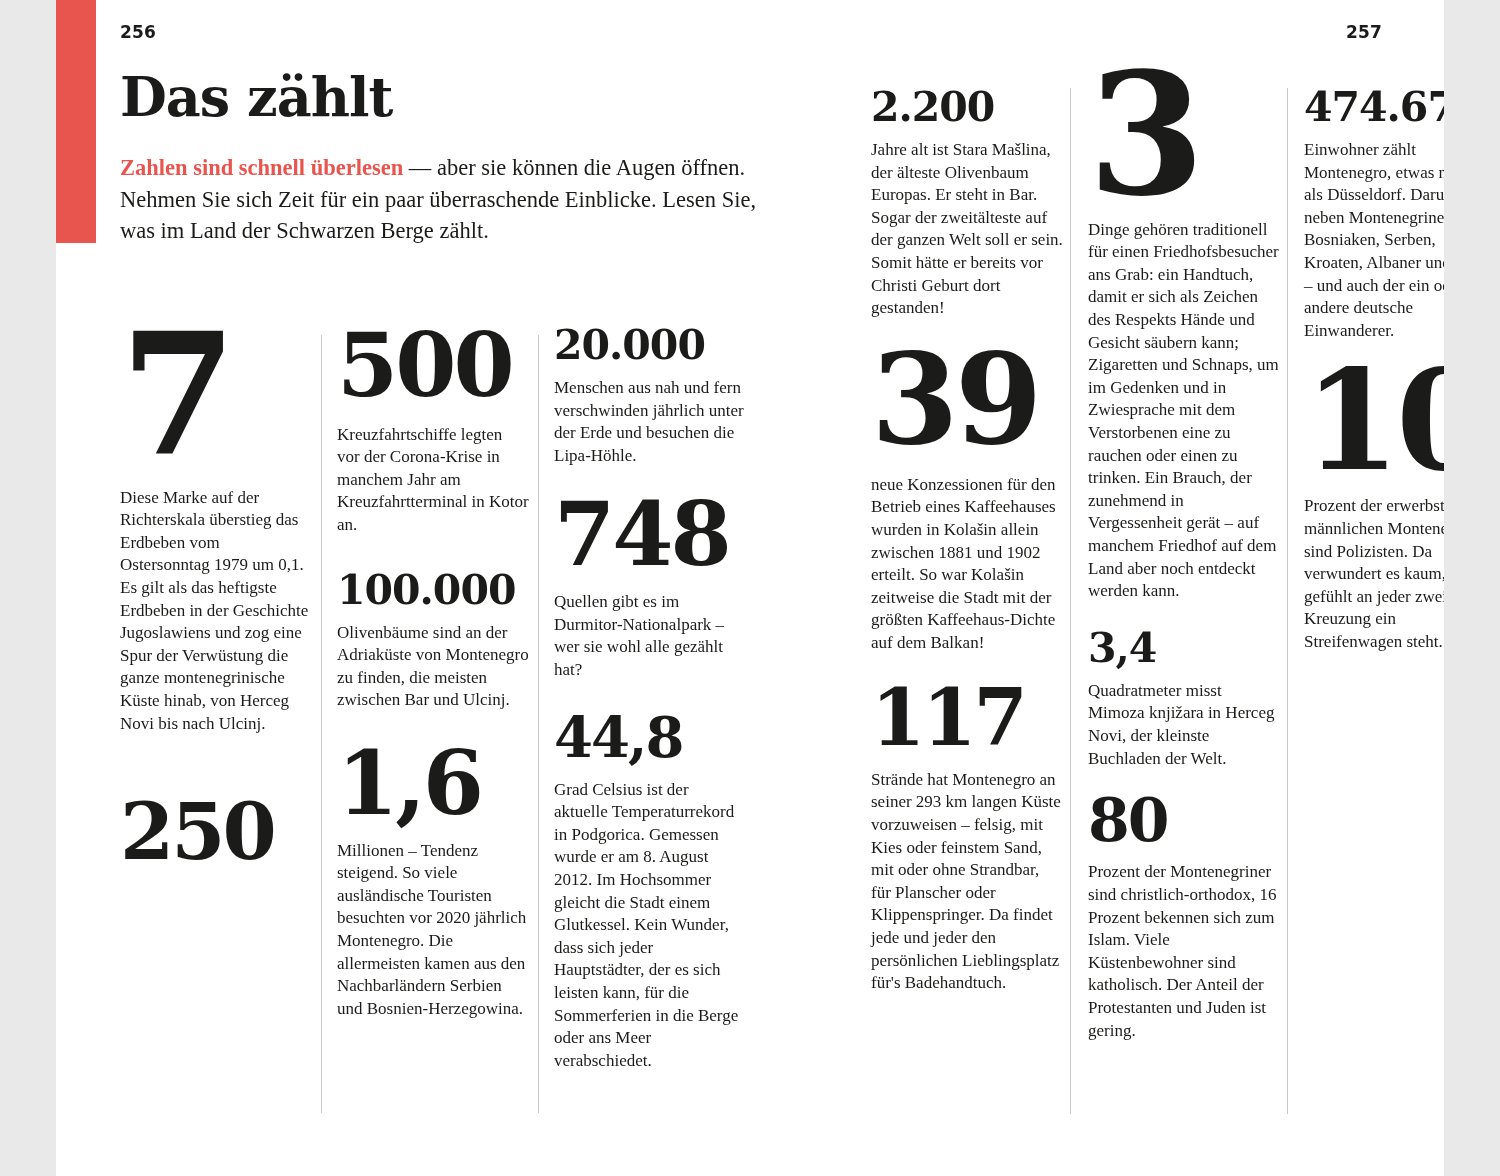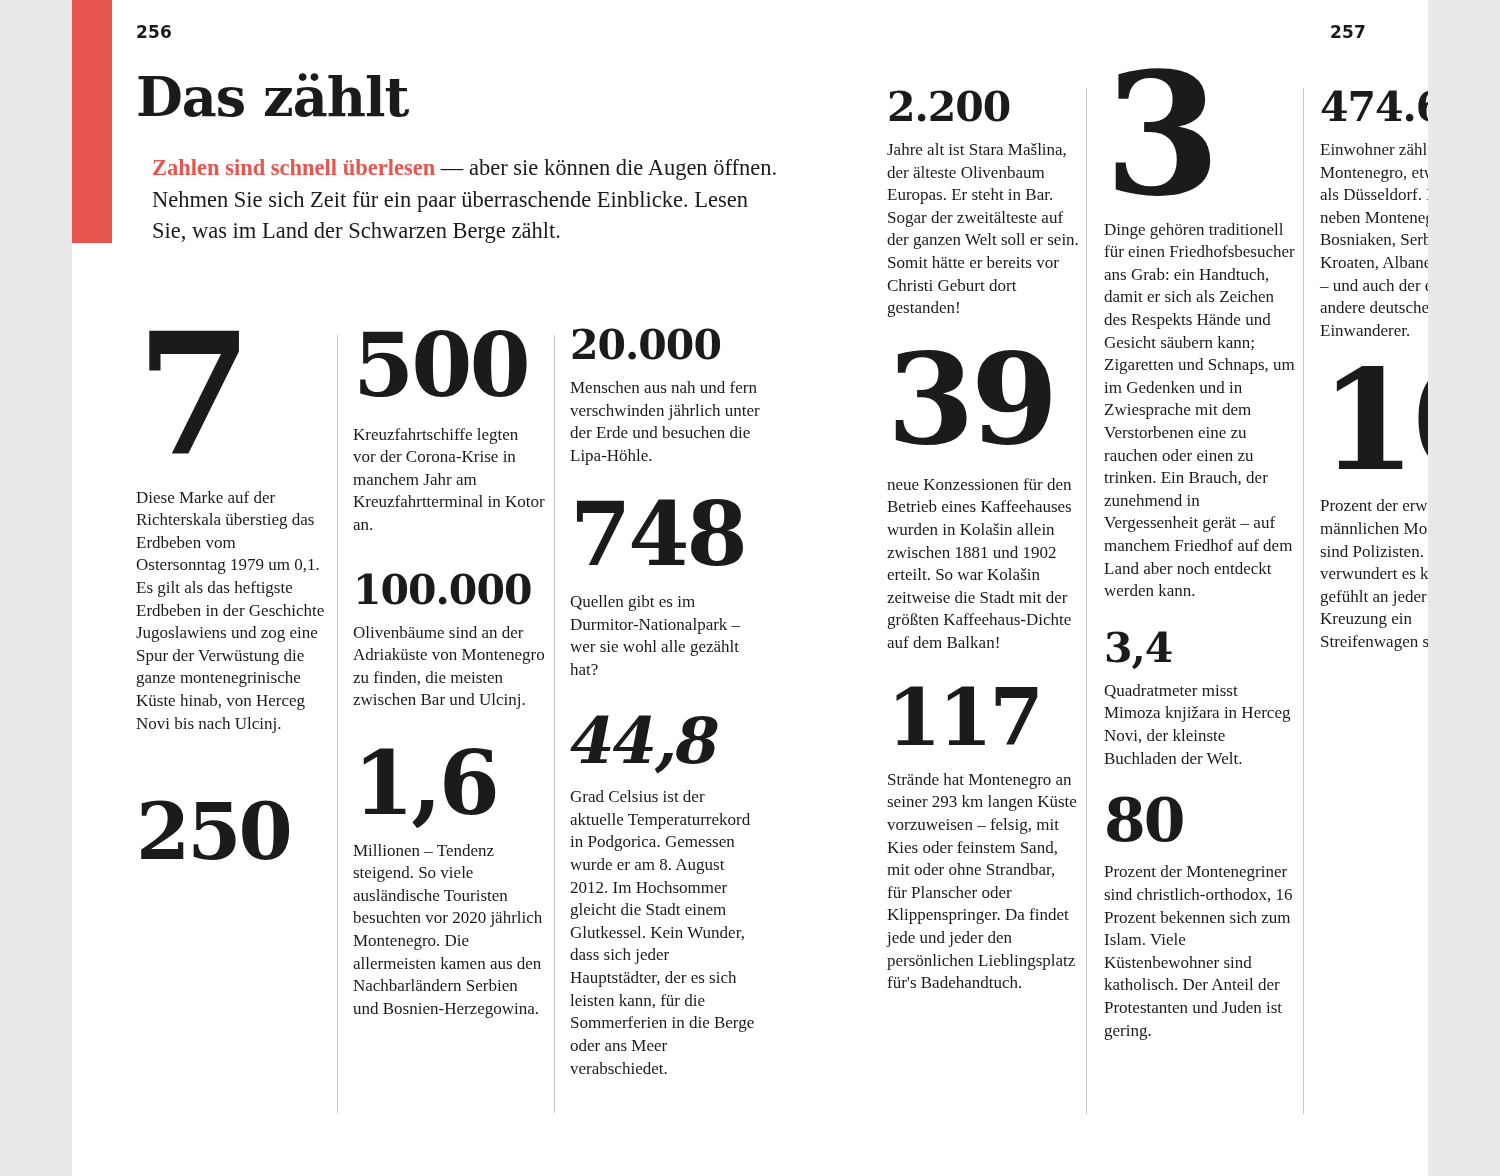--- a/index.html
+++ b/index.html
@@ -1,35 +1,36 @@
 <!DOCTYPE html>
 <html lang="de"><head>
 <meta charset="utf-8">
 <style>
   html,body { margin:0; padding:0; background:#e9e9e9; }
   .spread {
     position:relative; width:1356px; height:1176px; background:#ffffff;
     font-family:"Liberation Serif", serif; color:#1b1b19; overflow:hidden;
     margin:0 auto;
+    padding-left:32px;
   }
   .accent-bar { position:absolute; left:0; top:0; width:40px; height:243px; background:#e8554e; }
 
   .pagenum {
     position:absolute; top:22px; font-family:"DejaVu Sans", sans-serif;
     font-weight:700; font-size:17px; letter-spacing:0.2px;
   }
   .pagenum.left  { left:64px; }
   .pagenum.right { right:62px; }
 
   .header { position:absolute; left:64px; top:70px; width:665px; }
   .title  {
     font-family:"DejaVu Serif", serif; font-weight:700; font-size:54px;
     line-height:1; margin:0 0 28px 0; letter-spacing:-1px;
   }
-  .intro  { font-size:22.5px; line-height:1.4; margin:16px; }
+  .intro  { font-size:22.5px; line-height:1.4; margin:0; }
   .intro .highlight { color:#e8554e; font-weight:700; }
 
   .divider { position:absolute; width:1px; background:#c9c9c7; }
   .div-1 { left:265px;  top:335px; height:778px; }
   .div-2 { left:482px;  top:335px; height:778px; }
   .div-3 { left:1014px; top:88px;  height:1026px; }
   .div-4 { left:1231px; top:88px;  height:1026px; }
 
   .col { position:absolute; width:192px; }
   .col-1 { left:64px;   top:318px; }
@@ -41,21 +42,21 @@
 
   .num {
     font-family:"DejaVu Serif", serif; font-weight:700; line-height:0.95;
     letter-spacing:-2px; color:#1b1b19;
   }
   .n170 { font-size:168px; line-height:0.92; letter-spacing:-4px; }
   .n140 { font-size:138px; line-height:0.92; letter-spacing:-4px; }
   .n130 { font-size:126px; line-height:0.92; letter-spacing:-4px; }
   .n92  { font-size:88px;  letter-spacing:-3px; }
   .n80  { font-size:78px;  letter-spacing:-3px; }
-  .n66  { font-size:64px;  letter-spacing:-2px;font-style:italic; }
+  .n66  { font-size:56px;  letter-spacing:-2px; }
   .n64  { font-size:60px;  letter-spacing:-2px; }
   .n42  { font-size:41px;  letter-spacing:-1px; }
 
   .desc { font-size:17px; line-height:1.33; margin:0; }
 
   .mt-6  { margin-top:6px; }
   .mt-10 { margin-top:10px; }
   .mt-12 { margin-top:12px; }
   .mt-14 { margin-top:14px; }
   .mt-16 { margin-top:16px; }

